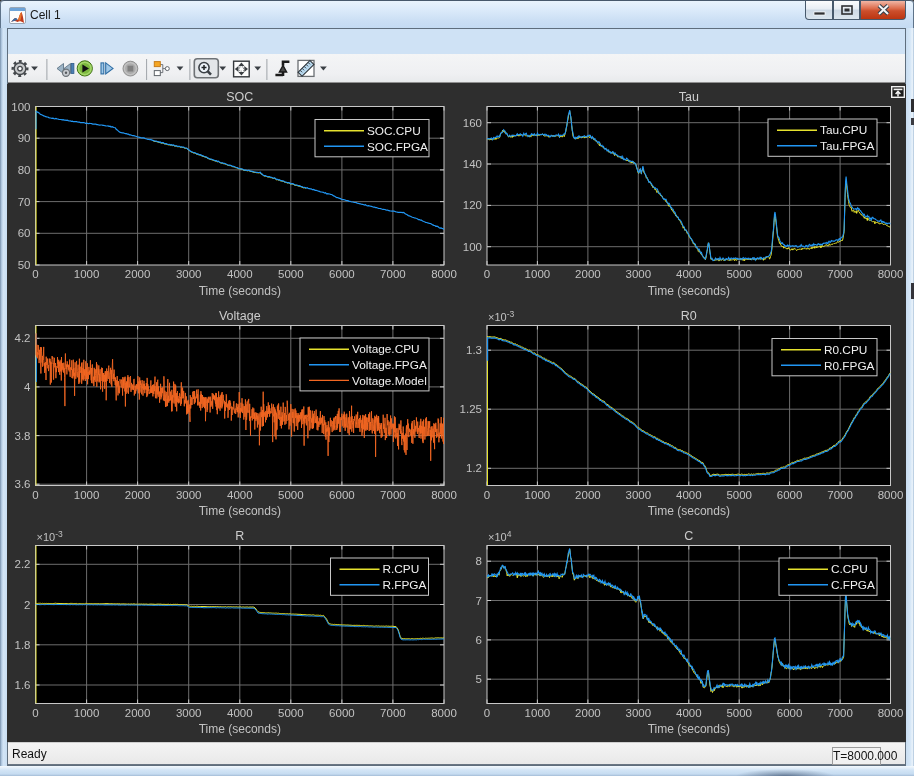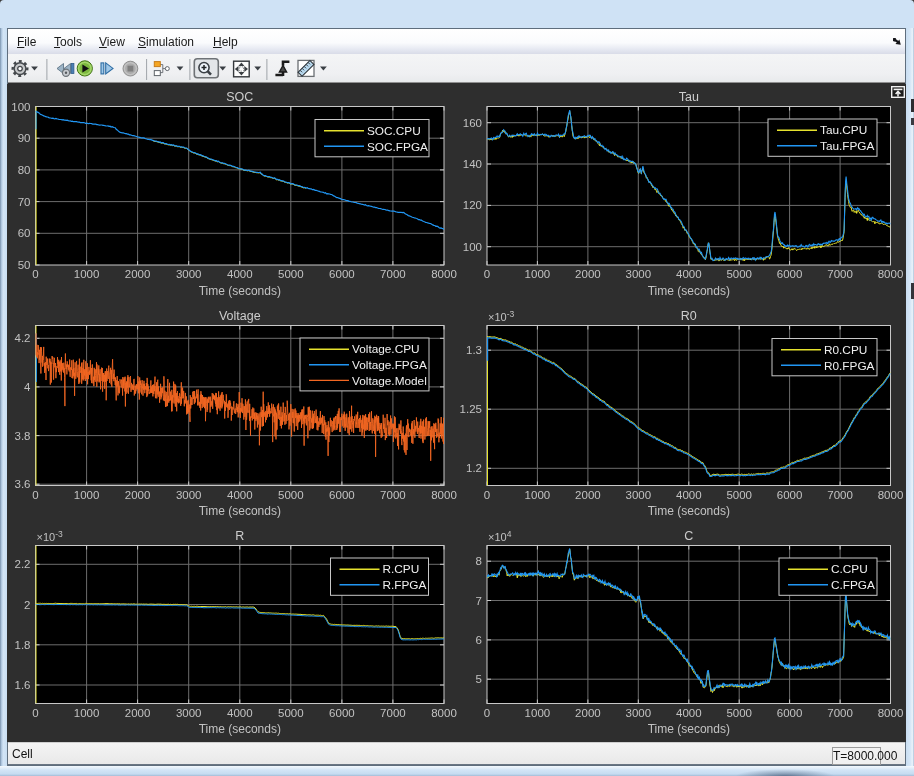--- a/index.html
+++ b/index.html
@@ -39,31 +39,43 @@
 #frameL { position:absolute; left:0; top:28px; width:7px; height:738px;
   background:linear-gradient(90deg,#6d8299 0%,#9fb9d4 12%,#d3e5f6 45%,#c9def2 100%); }
 #frameR { position:absolute; left:906px; top:28px; width:8px; height:738px;
   background:linear-gradient(90deg,#c9def2 0%,#d6e7f7 55%,#eaf3fb 80%,#a9c1d9 100%); }
 #frameB { position:absolute; left:0; top:766px; width:914px; height:10px;
   background:linear-gradient(180deg,#f4f9fd 0%, #d3e5f6 40%, #c6dcf1 80%, #a3bcd6 100%); }
 #chev { position:absolute; left:885px; top:9px; width:9px; height:8px; }
 </style></head>
 <body>
 <div id="win">
+  <div id="titlebar">
+    <div id="mlicon">
+        <div class="band"></div>
+      <svg width="15" height="13" viewBox="0 0 15 13" style="position:absolute;left:0;top:3px;">
+        <path d="M1,11 C3,9 4,7 6,7 L8,9 C9,6 10,2 11.5,1 C12.5,3 13.5,8 14,12 C11,10 9,10 7.5,11 C5,9.5 3,10 1,11 Z" fill="#c0391b"></path>
+        <path d="M1,11 C3,9 4,7 6,7 L7.5,8.5 C6,9.5 4,10 1,11 Z" fill="#3a6ea5"></path>
+        <path d="M8,9 C9,6 10,2 11.5,1 C12,4 11,8 10,10 Z" fill="#e8762d"></path>
+      </svg>
+    </div>
+    <div id="wtitle">Cell 1</div>
+    <div class="wbtn" id="bmin"><svg width="28" height="19">
+          <rect x="8" y="11" width="11" height="3" fill="#2f3033" stroke="#ffffff" stroke-width="0.7"></rect>
+        </svg></div>
+    <div class="wbtn" id="bmax"><svg width="27" height="19">
+          <rect x="8" y="5" width="10" height="8" fill="none" stroke="#2f3033" stroke-width="1.6"></rect>
+          <rect x="10.5" y="7.5" width="5" height="3" fill="#2f3033"></rect>
+        </svg></div>
+    <div class="wbtn" id="bclose"><svg width="46" height="19">
+          <path d="M18,4.5 L27,13 M27,4.5 L18,13" stroke="#34404c" stroke-width="4.2"></path>
+          <path d="M18,4.5 L27,13 M27,4.5 L18,13" stroke="#f4f6f8" stroke-width="2"></path>
+        </svg></div>
+  </div>
   <div id="clientborder"></div>
-  <div id="menubar">
-    <span class="mitem" style="left:9px;"><u>F</u>ile</span>
-    <span class="mitem" style="left:46px;"><u>T</u>ools</span>
-    <span class="mitem" style="left:91px;"><u>V</u>iew</span>
-    <span class="mitem" style="left:130px;"><u>S</u>imulation</span>
-    <span class="mitem" style="left:205px;"><u>H</u>elp</span>
-    <svg id="chev" viewBox="0 0 9 8">
-        <path d="M1.2,3.4 A1.8,1.8 0 1 1 3.2,1.6 C3.9,1.8 4.6,2.3 5.1,2.9 L6.4,1.4 L7.8,6.8 L2.4,5.9 L3.8,4.4 C3.2,3.8 2.4,3.5 1.2,3.4 Z" fill="#16161a"></path>
-      </svg>
-  </div>
   <div id="toolbar"></div>
   <div id="fig"></div>
   <svg xmlns="http://www.w3.org/2000/svg" width="906" height="29" viewBox="0 0 906 29" style="position:absolute;left:4px;top:55px;">
 <line x1="42.9" y1="4" x2="42.9" y2="25" stroke="#9fa4a9" stroke-width="1"></line>
 <line x1="142.6" y1="4" x2="142.6" y2="25" stroke="#9fa4a9" stroke-width="1"></line>
 <line x1="185.9" y1="4" x2="185.9" y2="25" stroke="#9fa4a9" stroke-width="1"></line>
 <line x1="262.9" y1="4" x2="262.9" y2="25" stroke="#9fa4a9" stroke-width="1"></line>
 <g transform="translate(16.0,13.6)">
 <circle r="7.3" fill="none" stroke="#44484c" stroke-width="2.4" stroke-dasharray="2.9,2.8" stroke-dashoffset="1.2"></circle>
 <circle r="5.9" fill="#c7c9cb" stroke="#44484c" stroke-width="1.5"></circle>
@@ -549,21 +561,21 @@
 <text x="827" y="489.4" font-size="11.8" fill="#f0f0f0">C.CPU</text>
 <line x1="784" y1="500.8" x2="824" y2="500.8" stroke="#2196F3" stroke-width="1.4"></line>
 <text x="827" y="505.0" font-size="11.8" fill="#f0f0f0">C.FPGA</text>
 <g transform="translate(887,2)">
         <rect x="0.7" y="0.7" width="12.6" height="10.6" fill="#1d1d1d" stroke="#f2f2f2" stroke-width="1.4"></rect>
         <rect x="2.6" y="2.6" width="8.8" height="1.6" fill="#f2f2f2"></rect>
         <path d="M7,10.5 L7,6 M4.6,8 L7,5.4 L9.4,8" stroke="#f2f2f2" stroke-width="1.5" fill="none"></path>
       </g>
 </svg>
   <div id="statusbar">
-    <div class="txt">Cell</div>
+    <div class="txt">Ready</div>
     <div class="sbox" style="left:773px;width:49px;margin-top:28px;">Offset=0</div>
     <div class="sbox" style="left:824px;width:49px;">T=8000.000</div>
   </div>
   <div id="frameL"></div>
     <div id="frameR"></div>
     <div id="frameB"></div>
   <div style="position:absolute;left:735px;top:769px;width:100px;height:7px;background:radial-gradient(ellipse at 50% 100%, rgba(40,60,90,0.55), rgba(40,60,90,0) 70%);"></div>
   <div style="position:absolute;left:911px;top:99px;width:3px;height:13px;background:#2c2c30;"></div>
   <div style="position:absolute;left:911px;top:118px;width:3px;height:7px;background:#3a3a40;"></div>
   <div style="position:absolute;left:911px;top:283px;width:3px;height:16px;background:#34343a;"></div>

